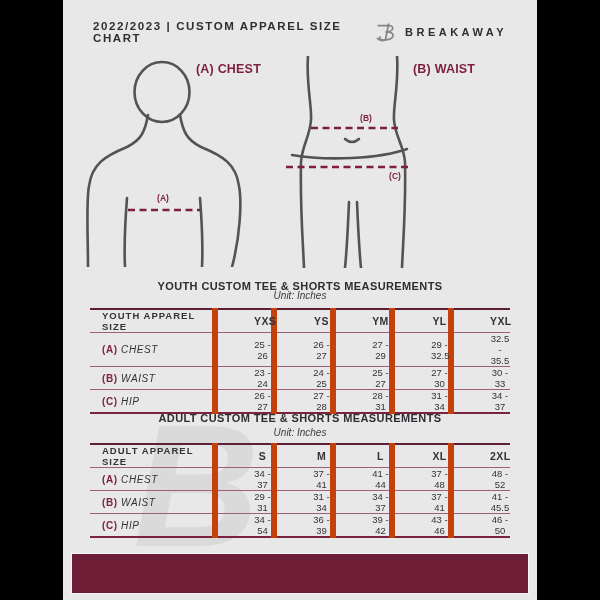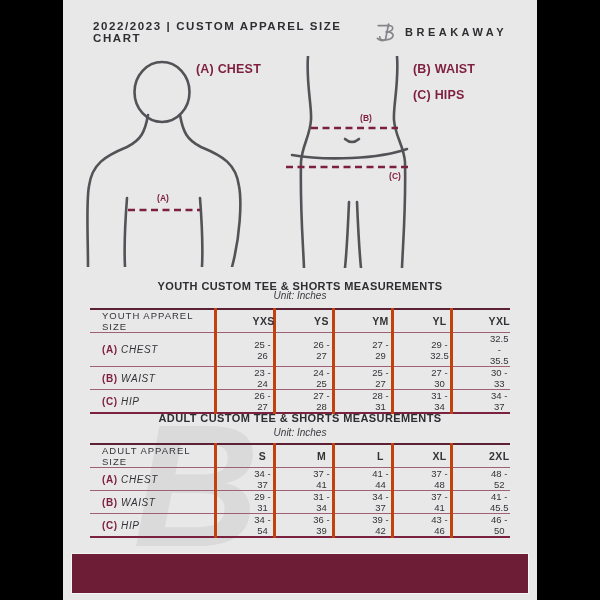--- a/index.html
+++ b/index.html
@@ -67,26 +67,26 @@
     z-index: 2;
   }
   .size-table col.c-lbl { width: 125px; }
   .size-table col.c-val { width: 59px; }
   .size-table thead tr { border-top: 2px solid #5d2136; border-bottom: 1px solid #a06074; }
   .size-table tbody tr { border-bottom: 1px solid #a06074; }
   .size-table tbody tr:last-child { border-bottom: 2px solid #7a2240; }
   .size-table th, .size-table td {
     padding: 0; text-align: center; color: #333338; font-size: 9.5px;
   }
-  .size-table th + th, .size-table td + td { border-left: 3px solid #c2410c; padding-left: 36px; }
+  .size-table th + th, .size-table td + td { border-left: 6px solid #c2410c; padding-left: 36px; }
   .size-table thead tr { height: 23px; }
   .size-table.youth tbody tr { height: 21px; }
   .size-table.adult tbody tr { height: 23px; }
   .size-table th.lbl, .size-table td.lbl { text-align: left; padding-left: 12px; }
-  .size-table th.lbl { font-weight: 400; font-size: 9.5px; letter-spacing: 1px; }
+  .size-table th.lbl { font-weight: 700; font-size: 9.5px; letter-spacing: 1px; }
   .size-table th.val { font-weight: bold; font-size: 10.5px; letter-spacing: 0.4px; }
   .size-table td { font-weight: 500; }
   .size-table td.lbl { letter-spacing: 0.6px; font-size: 10px; }
   .size-table .pfx { color: #7d1f3e; font-weight: bold; }
   .size-table .row-lbl { color: #333338; font-weight: 500; font-style: italic; }
   
   .footer-bar {
     position: absolute; left: 9px; top: 554px; width: 456px; height: 39px;
     background: #6e1d37;
     box-shadow: 0 0 0 1px rgba(255,255,255,0.55);
@@ -147,21 +147,20 @@
   </svg>
   <div class="fig-label" style="left:290px; top:113px;">(B)</div>
   <div class="fig-label" style="left:319px; top:171px;">(C)</div>
 
   <div class="instr" style="left:133px; top:62px; width:112px;">
     <h3>(A) CHEST</h3>
   </div>
 
   <div class="instr" style="left:350px; top:62px; width:118px;">
     <h3>(B) WAIST</h3>
-    <h3 class="second">(C) HIPS</h3>
   </div>
 
   <div class="tbl-title" style="top:280px;">YOUTH CUSTOM TEE &amp; SHORTS MEASUREMENTS</div>
   <div class="tbl-unit" style="top:290px;">Unit: Inches</div>
 
   <table class="size-table youth" style="top:308px;">
     <colgroup>
         <col class="c-lbl">
         <col class="c-val">
         <col class="c-val">

